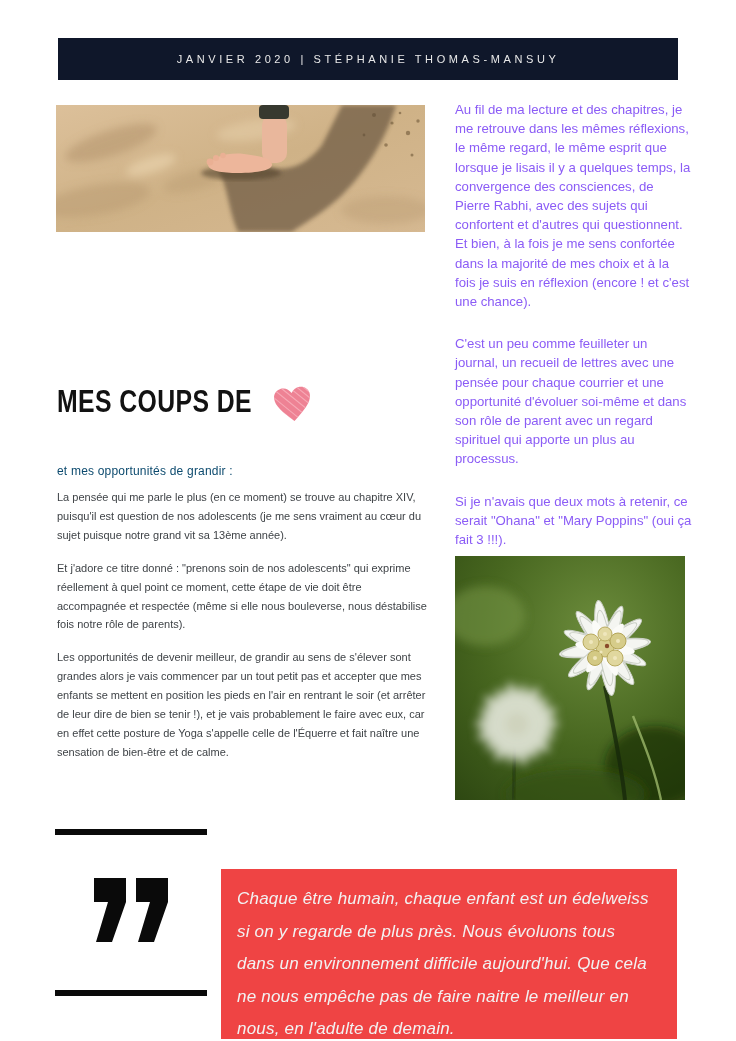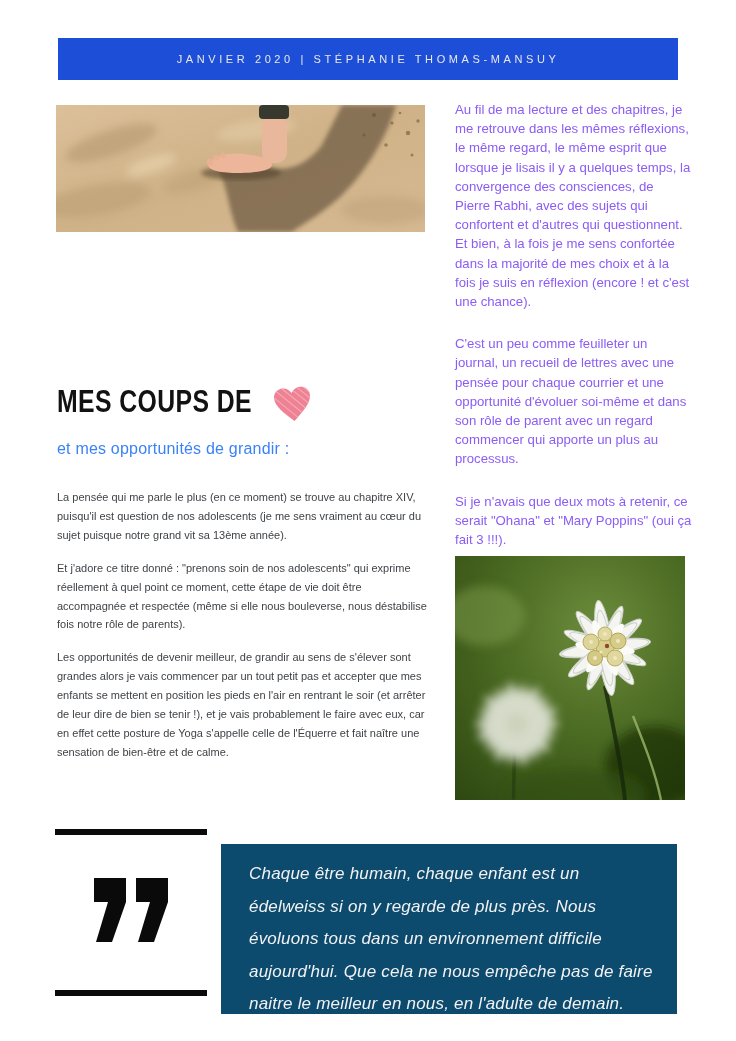--- a/index.html
+++ b/index.html
@@ -6,21 +6,21 @@
   html,body { background:#e9e9e9; }
   body { font-family:"Liberation Sans","DejaVu Sans",sans-serif; }
   .page {
     position:relative; width:736px; height:1041px; margin:0 auto;
     background:#ffffff; overflow:hidden;
   }
 
   
   .header-bar {
     position:absolute; left:58px; top:38px; width:620px; height:42px;
-    background:#1d4ed8; display:flex; align-items:center; justify-content:center;
+    background:#0f172a; display:flex; align-items:center; justify-content:center;
   }
   .header-bar span {
     color:#e9e9e9; font-size:11px; letter-spacing:3.6px; font-weight:400;
   }
 
   
   .sand-photo {
     position:absolute; left:56px; top:105px; width:369px; height:127px;
     overflow:hidden;
   }
@@ -36,21 +36,21 @@
   
   .coups-row {
     position:absolute; left:57px; top:384px; display:flex; align-items:flex-start;justify-content:flex-end;
   }
   .coups-heading {
     font-size:31px; font-weight:700; color:#121212; letter-spacing:.5px;
     transform:scaleX(.8); transform-origin:left top; white-space:nowrap;
   }
   .heart-wrap { margin-left:-28px; margin-top:2px; }
   .coups-sub {
-    position:absolute; left:57px; top:440px; font-size:16px; color:#3b82f6; letter-spacing:.2px;
+    position:absolute; left:57px; top:464px; font-size:12px; color:#0c4a6e; letter-spacing:.2px;
   }
 
   
   .left-col {
     position:absolute; left:57px; top:488px; width:374px;
     font-size:11px; line-height:18.9px; color:#3f4347;
   }
   .left-col p { margin-bottom:14px; white-space:pre-line; }
   .right-col {
     position:absolute; left:455px; top:100px; width:237px;
@@ -63,22 +63,22 @@
     position:absolute; left:455px; top:556px; width:230px; height:244px;
     overflow:hidden;
   }
 
   
   .rule { position:absolute; background:#0a0a0a; height:6px; width:152px; left:55px; }
   .rule-top { top:829px; }
   .rule-bottom { top:990px; }
   .quote-mark { position:absolute; left:94px; top:878px; }
   .quote-box {
-    position:absolute; left:221px; top:844px; width:456px; height:170px;
-    background:#0c4a6e; padding:14px 22px 0 28px;
+    position:absolute; left:221px; top:869px; width:456px; height:170px;
+    background:#ef4444; padding:14px 22px 0 16px;
   }
   .quote-box p {
     color:#f2f2f2; font-style:italic; font-size:17px; line-height:32.5px; letter-spacing:.2px;
   }
 </style>
 </head>
 <body>
 
 <div class="page">
 
@@ -163,21 +163,21 @@
 
   <div class="left-col">
     <p>La pensée qui me parle le plus (en ce moment) se trouve au chapitre XIV, puisqu'il est question de nos adolescents (je me sens vraiment au cœur du sujet puisque notre grand vit sa 13ème année).</p>
     <p>Et j'adore ce titre donné : "prenons soin de nos adolescents" qui exprime réellement à quel point ce moment, cette étape de vie doit être accompagnée et respectée (même si elle nous bouleverse, nous déstabilise fois notre rôle de parents).</p>
     <p>Les opportunités de devenir meilleur, de grandir au sens de s'élever sont grandes alors je vais commencer par un tout petit pas et accepter que mes enfants se mettent en position les pieds en l'air en rentrant le soir (et arrêter de leur dire de bien se tenir !), et je vais probablement le faire avec eux, car en effet cette posture de Yoga s'appelle celle de l'Équerre et fait naître une sensation de bien-être et de calme.</p>
   </div>
 
   <div class="right-col">
     <p>Au fil de ma lecture et des chapitres, je me retrouve dans les mêmes réflexions, le même regard, le même esprit que lorsque je lisais il y a quelques temps, la convergence des consciences, de Pierre Rabhi, avec des sujets qui confortent et d'autres qui questionnent.
 Et bien, à la fois je me sens confortée dans la majorité de mes choix et à la fois je suis en réflexion (encore ! et c'est une chance).</p>
-    <p>C'est un peu comme feuilleter un journal, un recueil de lettres avec une pensée pour chaque courrier et une opportunité d'évoluer soi-même et dans son rôle de parent avec un regard commencer qui apporte un plus au processus.</p>
+    <p>C'est un peu comme feuilleter un journal, un recueil de lettres avec une pensée pour chaque courrier et une opportunité d'évoluer soi-même et dans son rôle de parent avec un regard spirituel qui apporte un plus au processus.</p>
     <p>Si je n'avais que deux mots à retenir, ce serait "Ohana" et "Mary Poppins" (oui ça fait 3 !!!).</p>
   </div>
 
   <div class="edelweiss-photo">
     <svg width="230" height="244" viewBox="0 0 230 244">
       <defs>
         <radialGradient id="greenBg" cx="0.62" cy="0.3" r="1.1">
           <stop offset="0" stop-color="#6c8c3c"></stop>
           <stop offset="0.45" stop-color="#47661f"></stop>
           <stop offset="1" stop-color="#243c0d"></stop>

